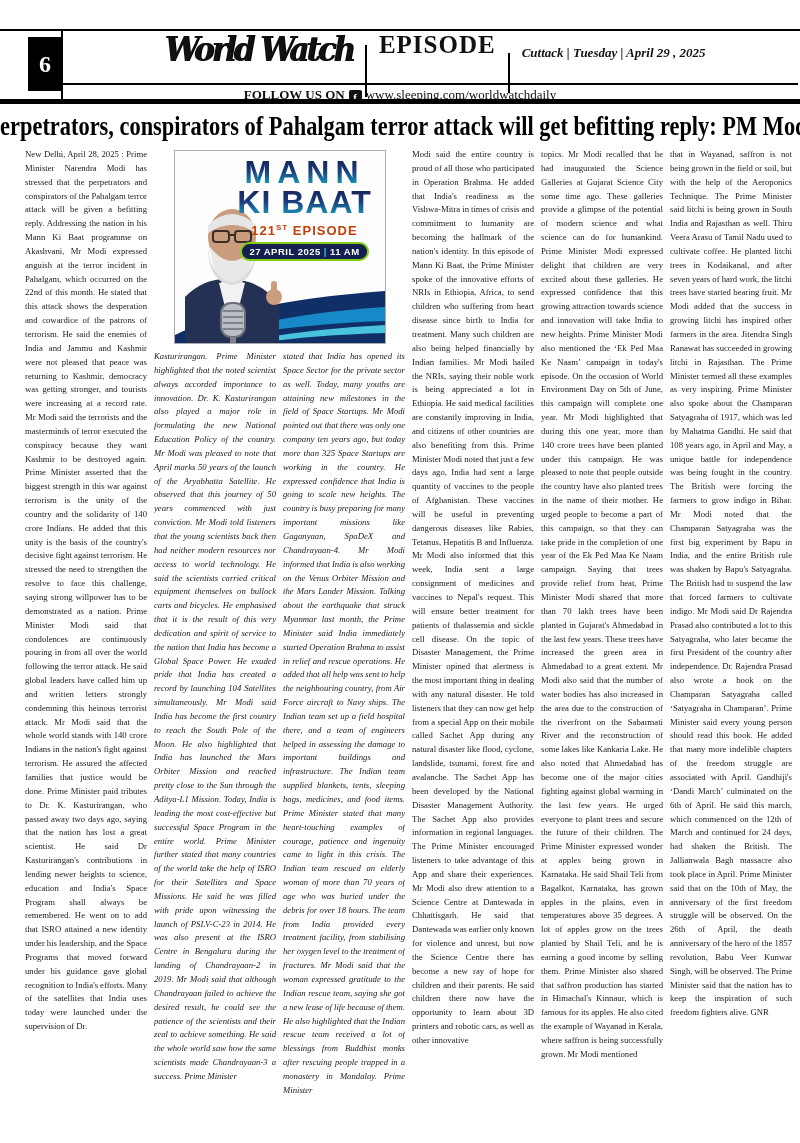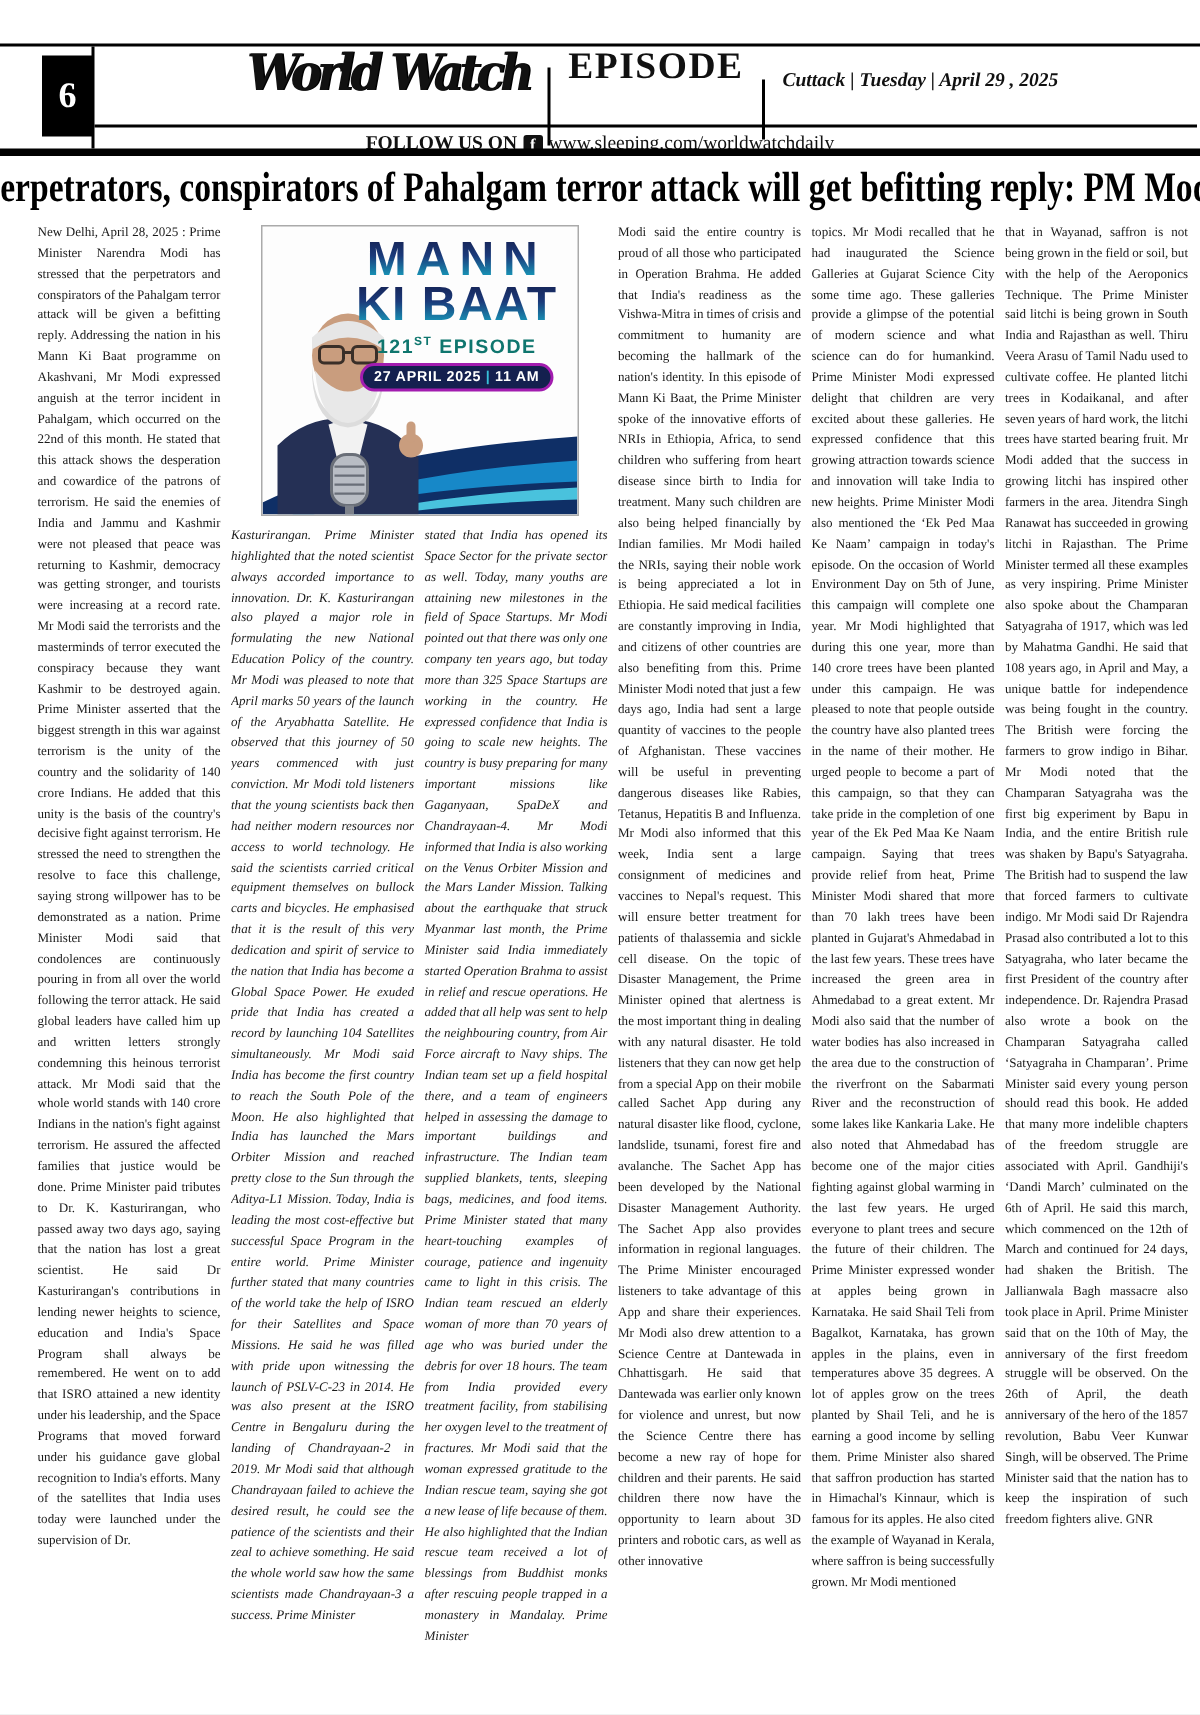--- a/index.html
+++ b/index.html
@@ -61,24 +61,24 @@
   }
   .photo-text { position:absolute; right:5px; top:6px; width:150px; text-align:center; z-index:3; }
   .photo-title {
     font-family:"Liberation Sans","DejaVu Sans",sans-serif; font-weight:bold; line-height:0.95;
     background:linear-gradient(180deg,#151f4e 0%,#1b3a7a 45%,#17a9c4 100%);
     -webkit-background-clip:text; background-clip:text; -webkit-text-fill-color:transparent; color:#1b2a6b;
   }
   .pt1 { font-size:32px; letter-spacing:6px; }
   .pt2 { font-size:32px; letter-spacing:1px; }
   .photo-episode { font-family:"Liberation Sans","DejaVu Sans",sans-serif; font-weight:bold;
-    font-size:13px; color:#0f766e; margin-top:5px; letter-spacing:1px; }
+    font-size:13px; color:#c2410c; margin-top:5px; letter-spacing:1px; }
   .photo-episode sup { font-size:8px; }
   .photo-badge {
-    display:inline-block; margin-top:4px; background:#14204f; color:#fff; border:2px solid #a21caf;
+    display:inline-block; margin-top:4px; background:#14204f; color:#fff; border:2px solid #84cc16;
     border-radius:10px; padding:2px 7px; font-family:"Liberation Sans","DejaVu Sans",sans-serif;
     font-weight:bold; font-size:9.5px; letter-spacing:0.5px; white-space:nowrap;
   }
   .photo-badge .sep { color:#37c0d8; padding:0 3px; }
   .swoosh { position:absolute; left:0; bottom:0; width:100%; height:70px; z-index:1; }
   .modi { position:absolute; left:2px; bottom:0; height:158px; width:110px; z-index:2; }
 </style>
 </head>
 <body>
 

